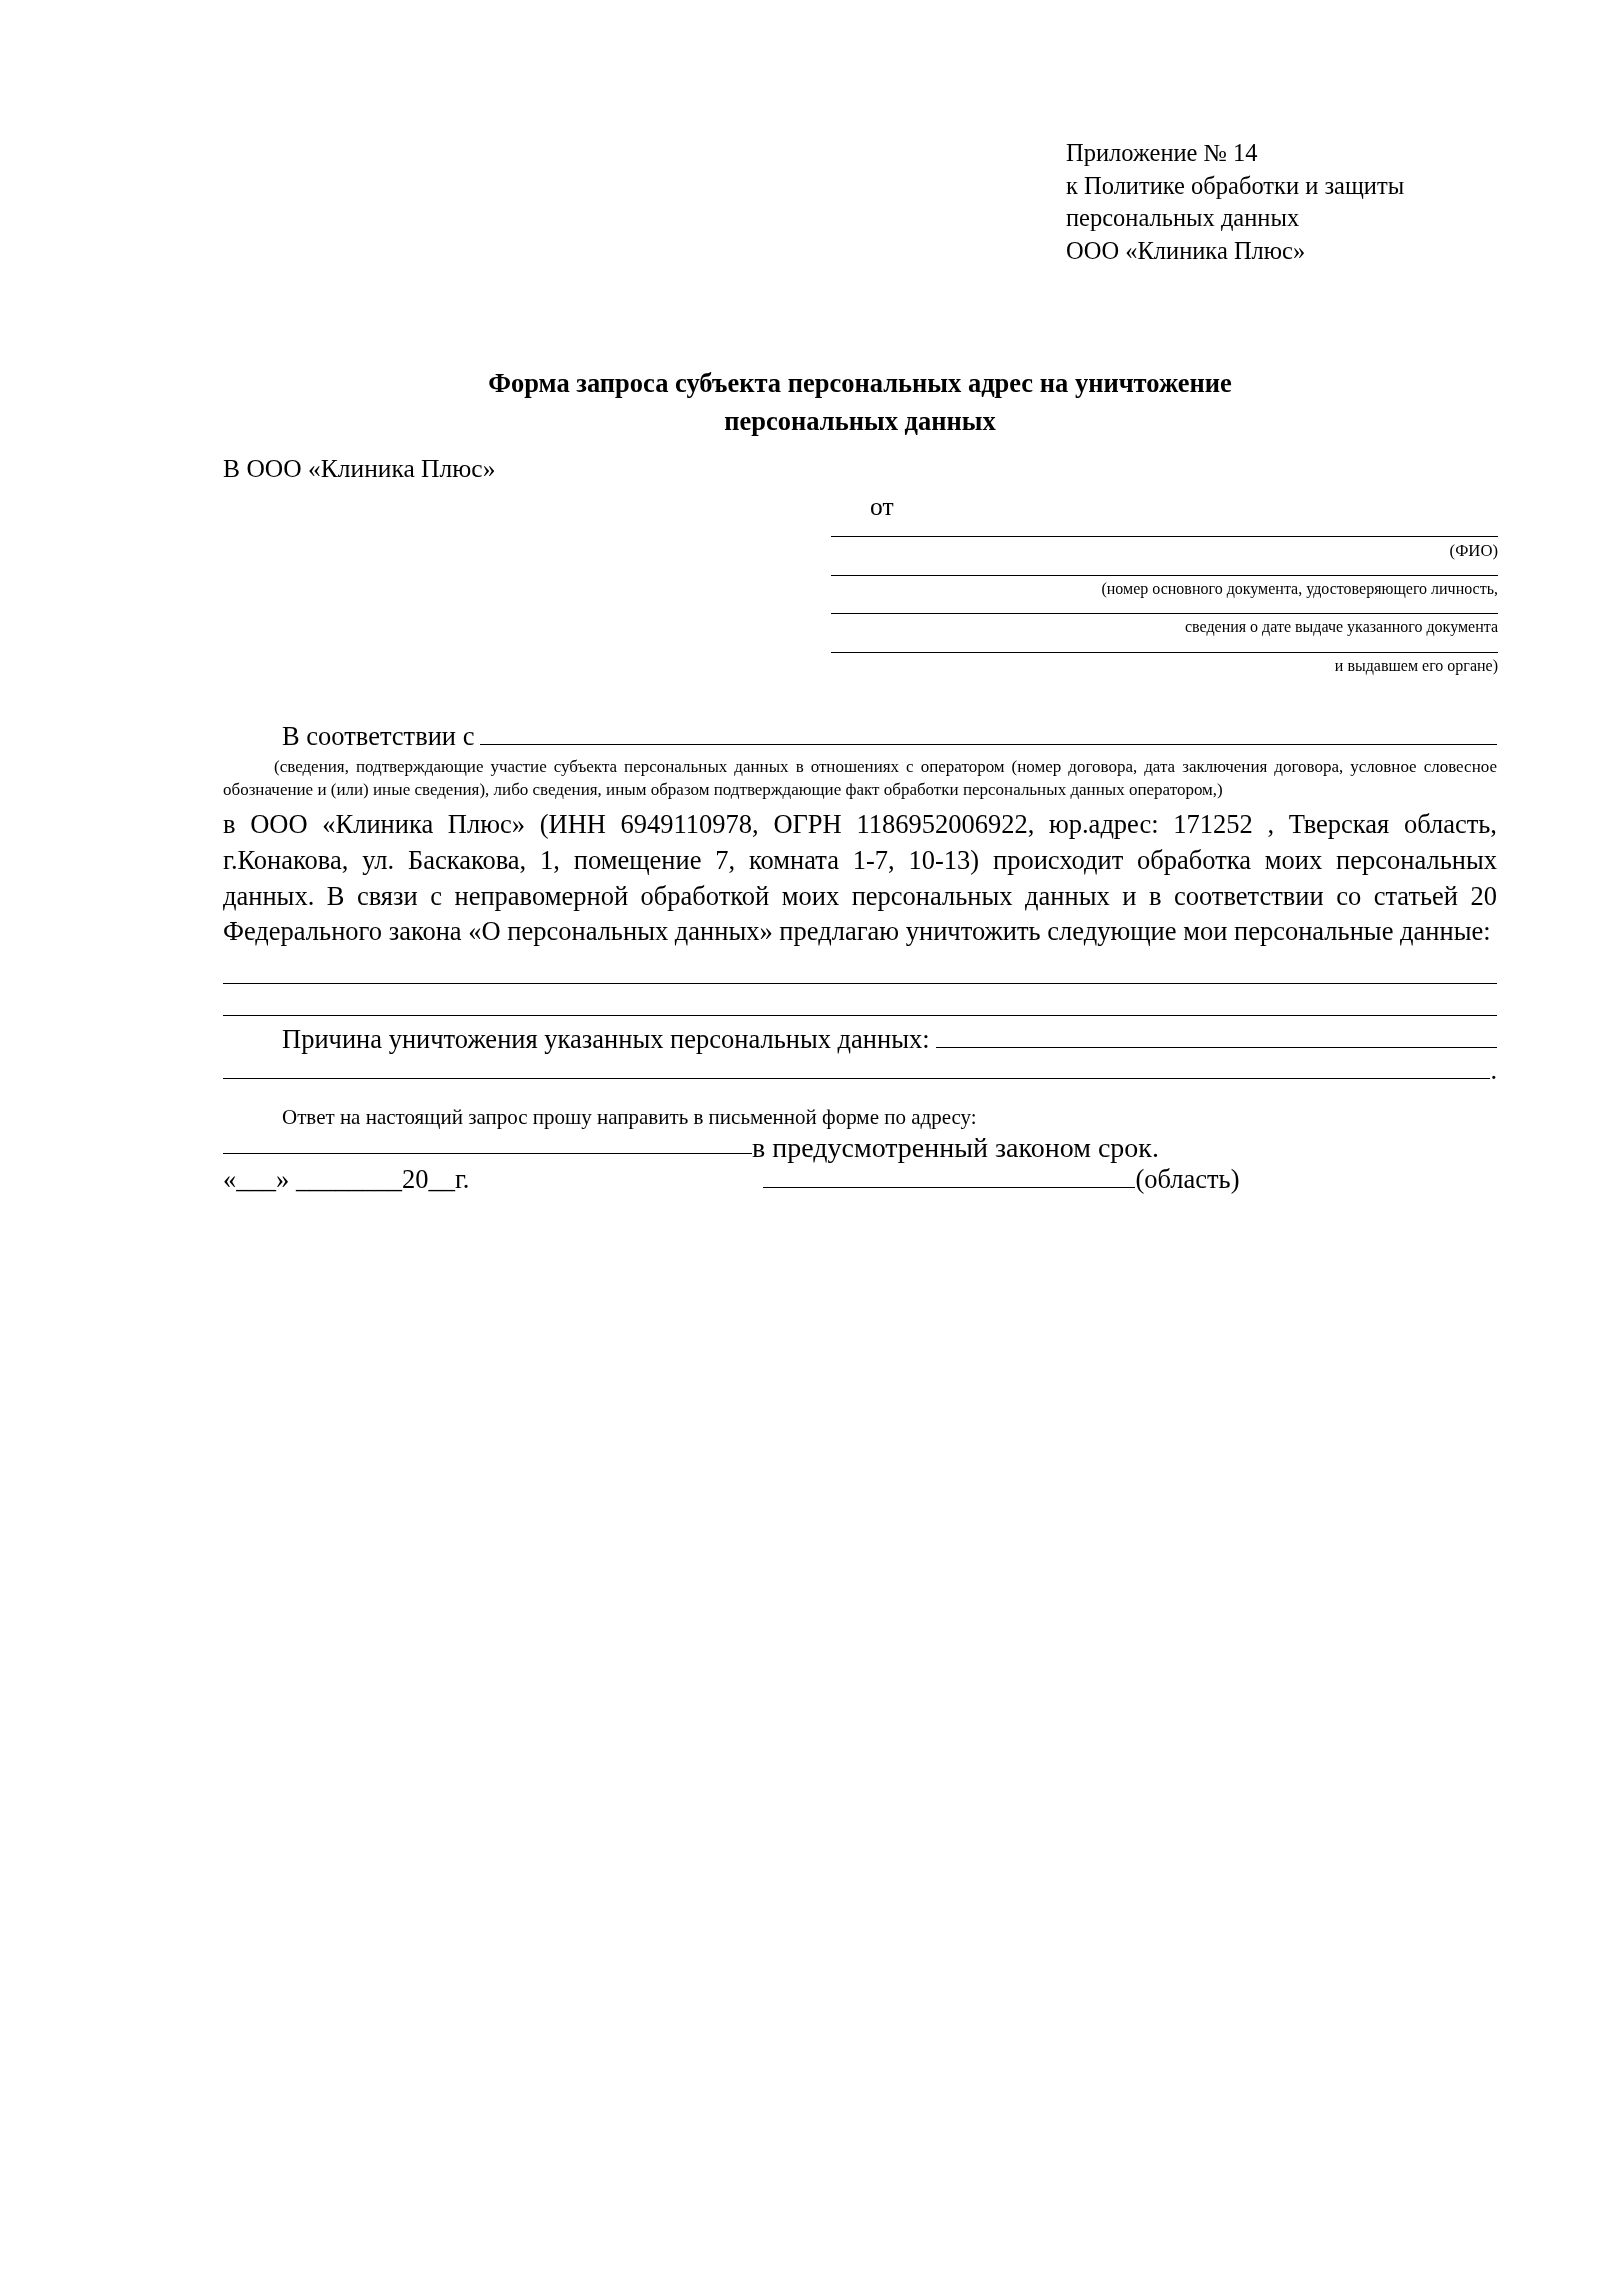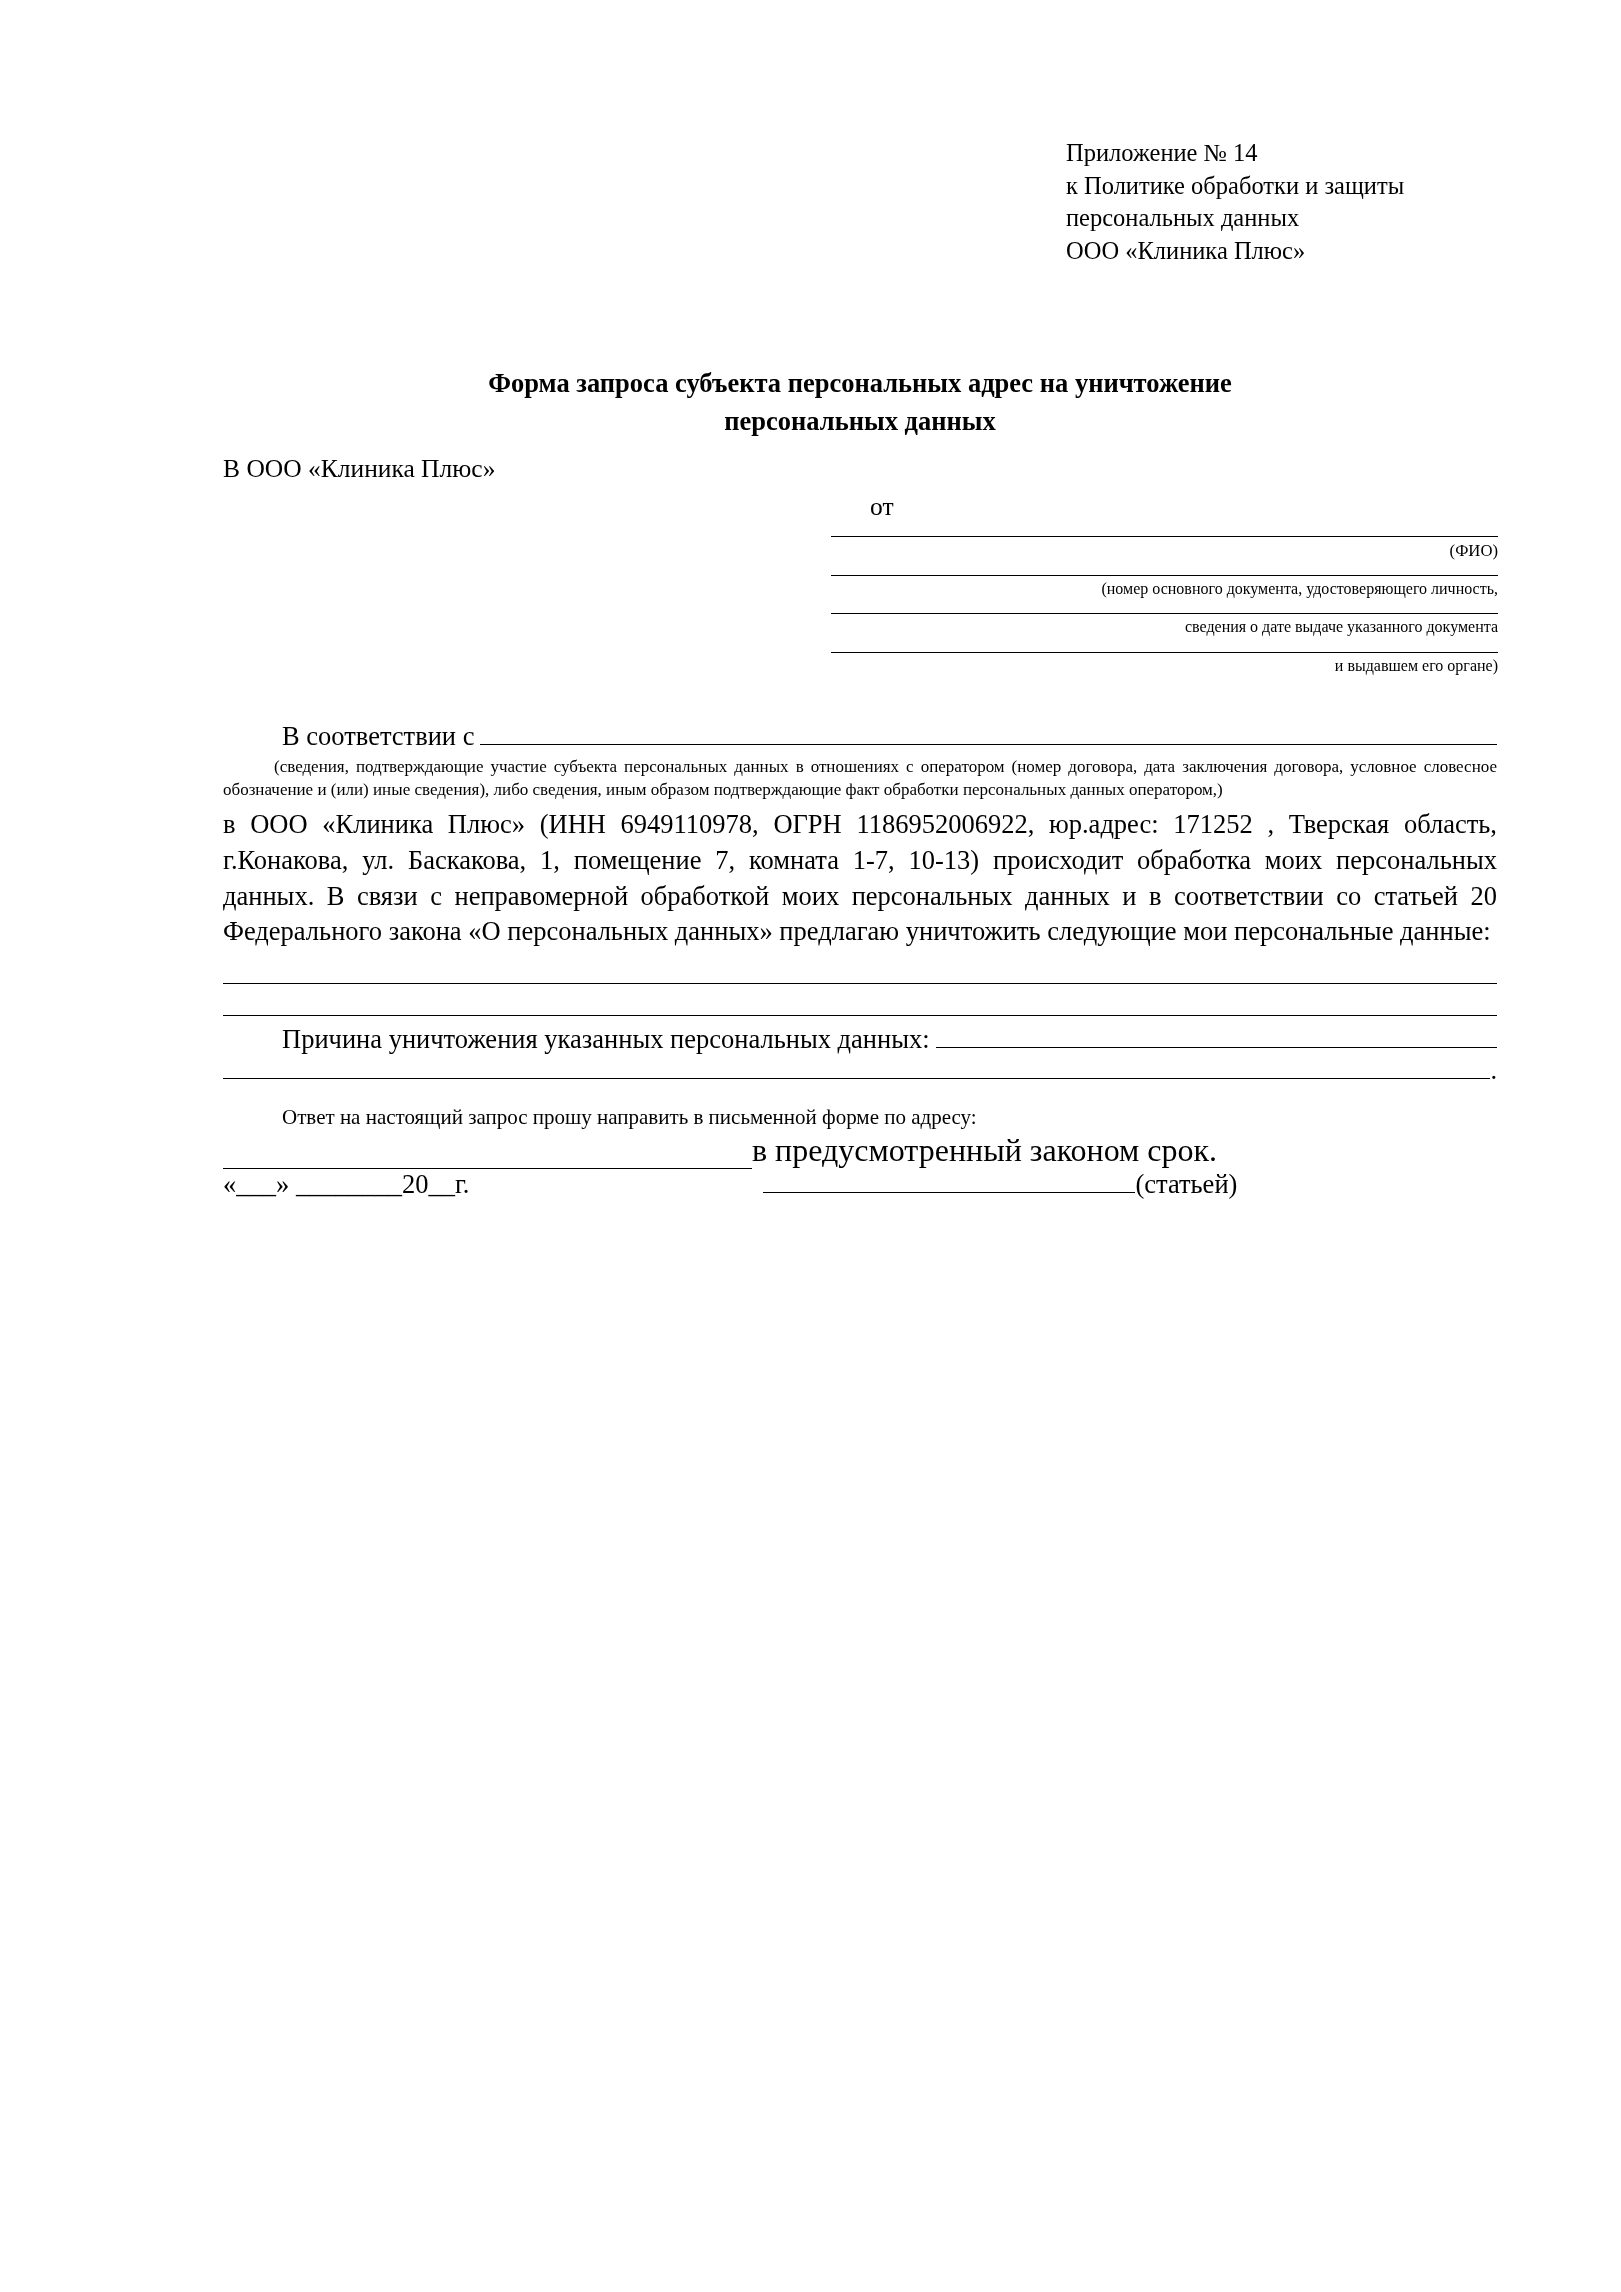--- a/index.html
+++ b/index.html
@@ -145,22 +145,22 @@
   }
 
   .answer-para {
     font-size: 21px;
     line-height: 1.35;
     text-align: justify;
     margin-top: 17px;
   }
   .addr-row {
     display: flex;
-    align-items: flex-end;
-    font-size: 32px;
+    align-items: flex-start;
+    font-size: 28px;
   }
   .addr-rule {
     width: 529px;
     border-bottom: 1.6px solid #000;
     height: 21.6px;
   }
 
   .sign-row {
     display: flex;
     font-size: 26.5px;
@@ -244,19 +244,19 @@
       </div>
       <div class="addr-row">
         <span class="addr-rule"></span>
         <span>в предусмотренный законом срок.</span>
       </div>
 
       <div class="sign-row">
         <span class="sign-left">«___» ________20__г.</span>
         <span class="sign-spacer"></span>
         <span class="sign-rule"></span>
-        <span class="sign-label">(статьей)</span>
+        <span class="sign-label">(область)</span>
       </div>
 
     </div>
   </div>
 </div>
 
 
 </body></html>

